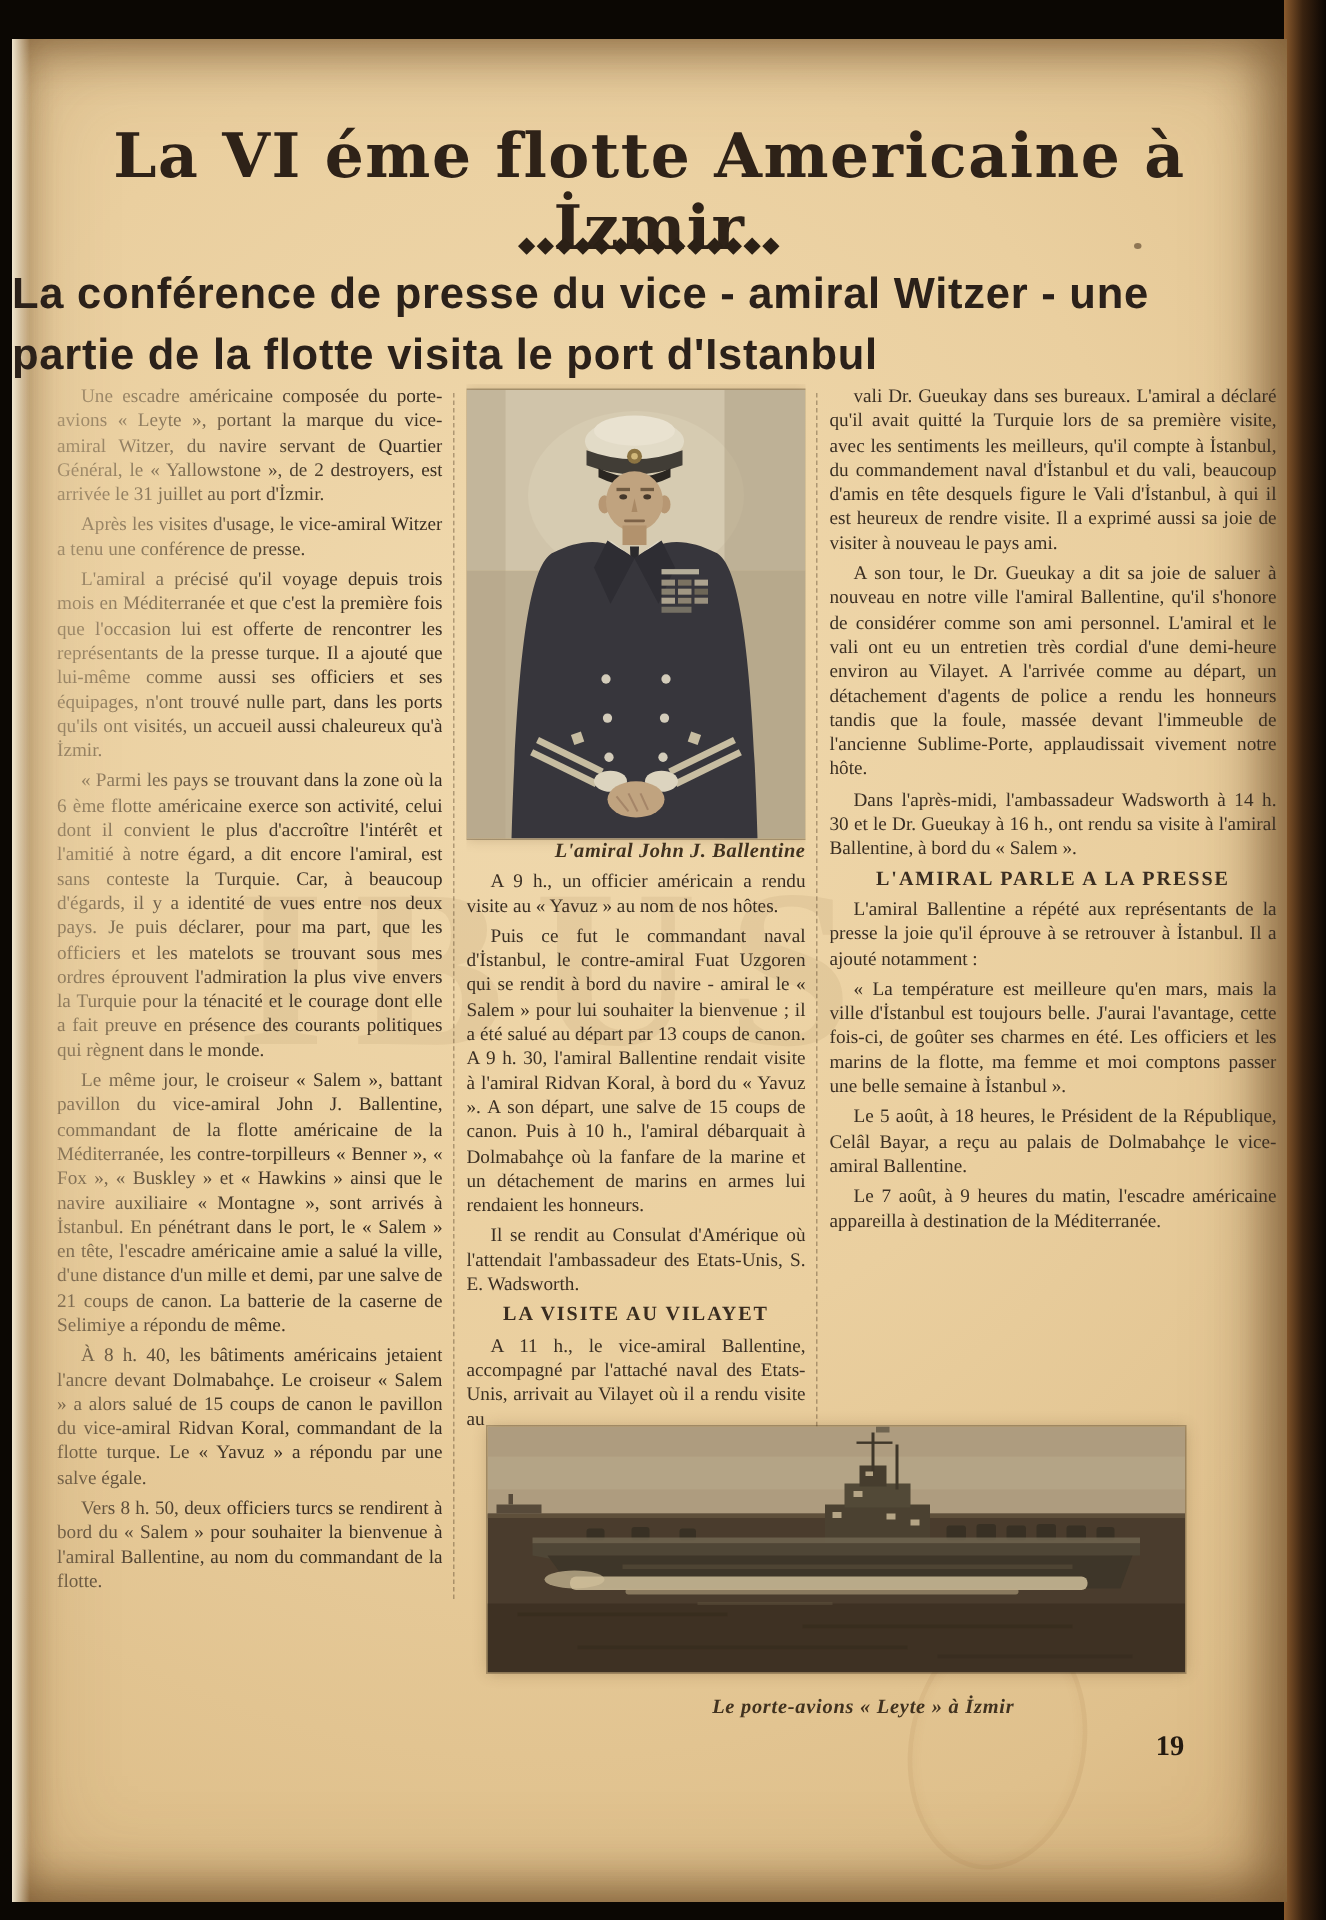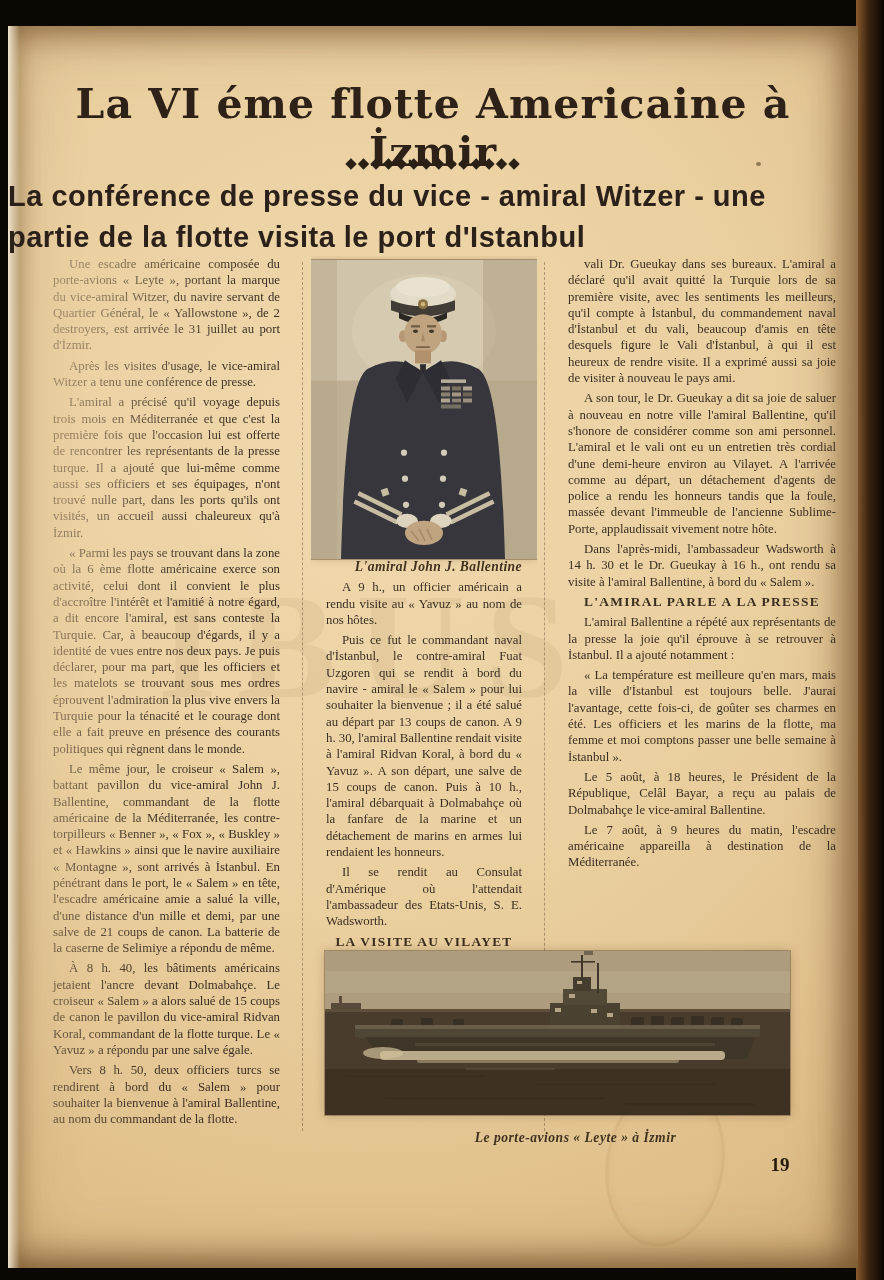--- a/index.html
+++ b/index.html
@@ -62,21 +62,21 @@
     font-size:29px;font-weight:700;letter-spacing:.5px;color:#2b211a;
     line-height:41px;
   }
 
   
   .columns{
     position:absolute;left:30px;top:230px;width:813px;
     display:flex;align-items:flex-start;
   }
   .col{color:#3b2f23;font-size:12.8px;line-height:16.3px;text-align:justify;}
-  .col p{margin:0 15px 4px;text-indent:16px;}
+  .col p{margin:0 0 4px;text-indent:16px;}
   .col-1{width:257px;
     -webkit-mask-image:linear-gradient(97deg, rgba(0,0,0,.36) 0%, rgba(0,0,0,.52) 18%, rgba(0,0,0,.85) 42%, #000 62%);
             mask-image:linear-gradient(97deg, rgba(0,0,0,.36) 0%, rgba(0,0,0,.52) 18%, rgba(0,0,0,.85) 42%, #000 62%);
   }
   .col-2{width:226px;max-height:700px;overflow:hidden;}
   .col-3{width:298px;max-height:688px;overflow:hidden;}
   .colgap{width:16px;align-self:stretch;position:relative;}
   .colgap::after{
     content:"";position:absolute;left:7px;top:6px;bottom:0;
     border-left:1px dashed rgba(96,76,50,.45);

